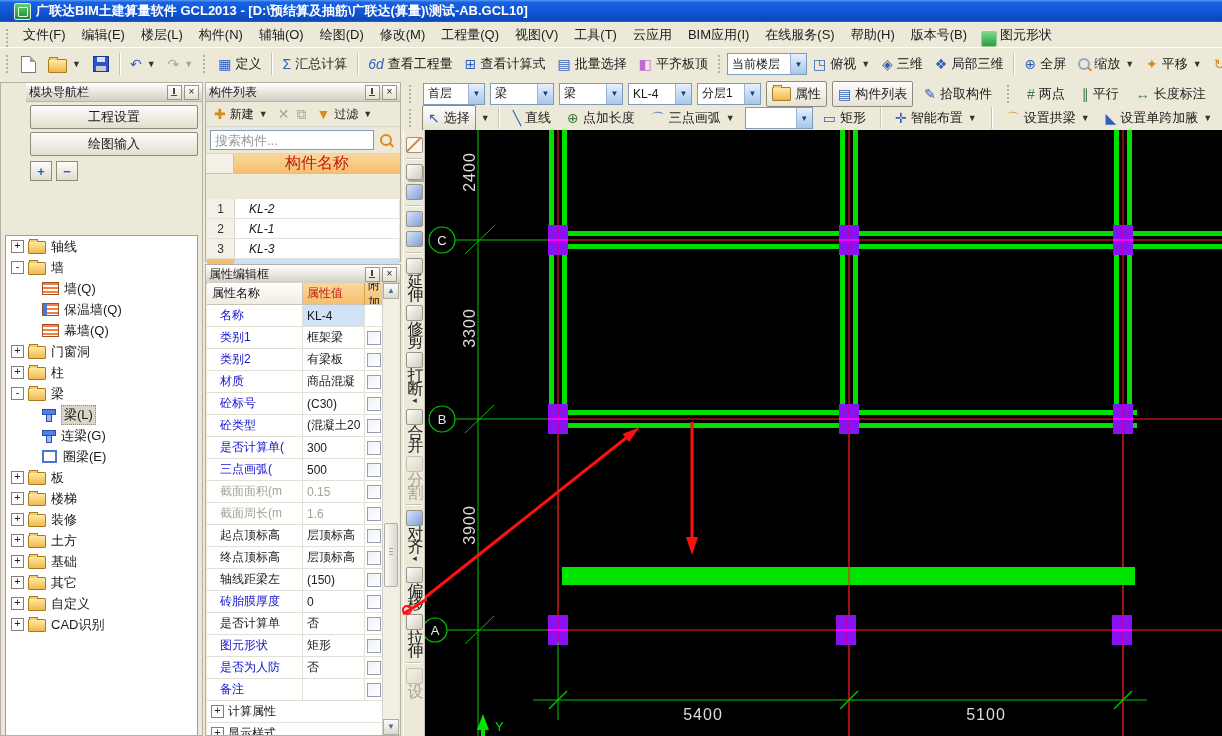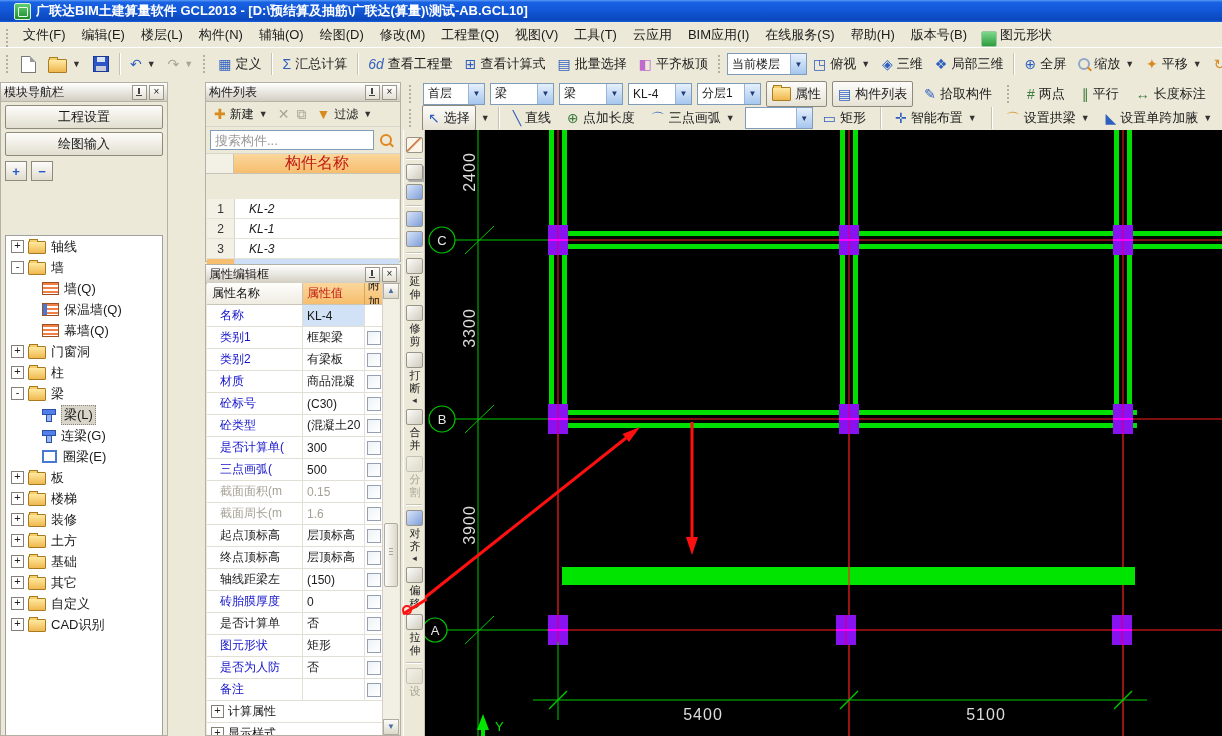--- a/index.html
+++ b/index.html
@@ -139,21 +139,21 @@
 
   
   .vtools{position:absolute;left:403px;top:130px;width:22px;height:606px;background:#ECE9D8;
     border-left:1px solid #FFF;border-right:1px solid #C6C2B4;box-sizing:border-box;display:flex;
     flex-direction:column;align-items:center;padding-top:5px;overflow:hidden;}
   .vt{display:flex;flex-direction:column;align-items:center;margin:2px 0;}
   .vic{width:15px;height:14px;border:1px solid #989488;border-radius:2px;flex:none;
     background:linear-gradient(135deg,#FDFDFB,#CFCBBD);position:relative;}
   .vic.blue{background:linear-gradient(135deg,#D8E4FA,#7E9ED8);}
   .vic.dim{opacity:.45;}
-  .vlb{width:13px;font-size:11px;line-height:13px;text-align:right;word-break:break-all;color:#222;margin-top:1px;}
+  .vlb{width:13px;font-size:16px;line-height:13px;text-align:left;word-break:break-all;color:#222;margin-top:1px;}
   .vlb.dim{color:#A8A496;}
   .vsep{width:16px;height:1px;background:#C6C2B4;box-shadow:0 1px 0 #fff;margin:3px 0;}
 
   
   .canvas{position:absolute;left:425px;top:130px;width:797px;height:606px;background:#000;}
   .annot-overlay{position:absolute;left:401px;top:598px;width:26px;height:18px;pointer-events:none;z-index:5;}
 </style>
 </head>
 <body>
 
@@ -363,21 +363,21 @@
         <span class="caret">▼</span>
       </span>
     <span class="tb">
         <span class="g gb">◣</span>
         <span>设置单跨加腋</span>
         <span class="caret">▼</span>
       </span>
 
   </div>
 
-  <div class="panel" style="left:0;top:82px;width:168px;height:654px;">
+  <div class="panel" style="left:0;top:82px;width:203px;height:654px;padding-left:25px;">
     <div class="phd">
       <span class="t">模块导航栏</span>
       <span class="wbtn pin"></span>
       <span class="wbtn">×</span>
     </div>
     <div class="navbtn">
         <span>工程设置</span>
       </div>
     <div class="navbtn">
         <span>绘图输入</span>

